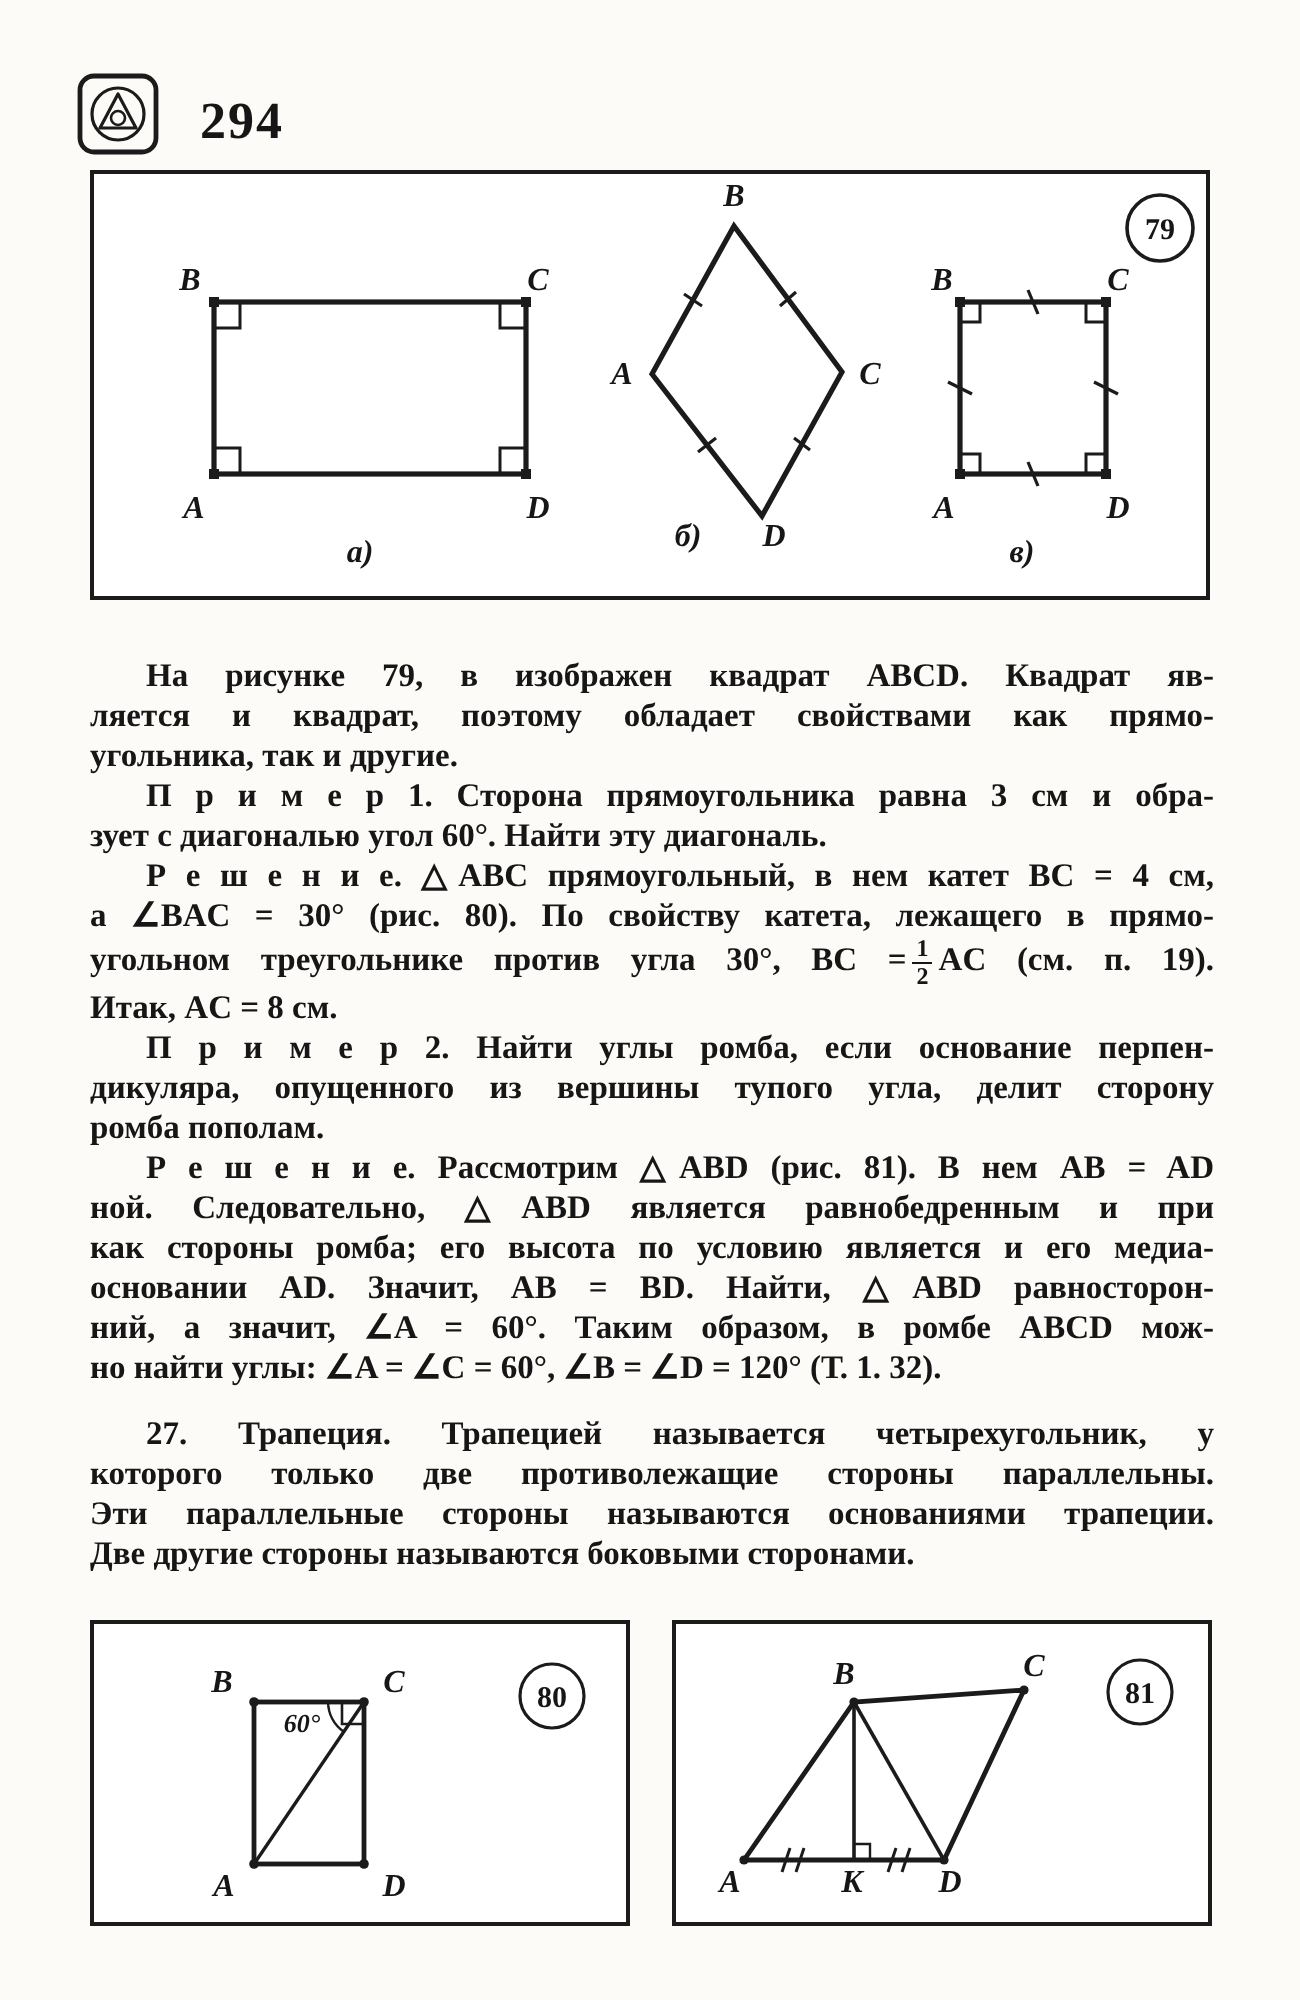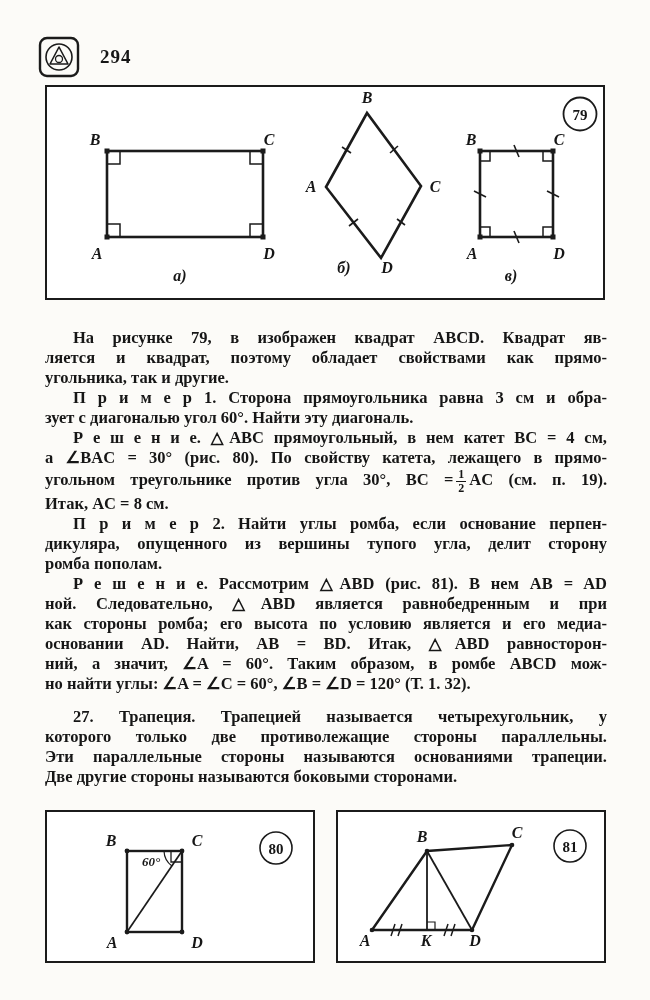--- a/index.html
+++ b/index.html
@@ -4,21 +4,21 @@
 <style>
   html,body { margin:0; padding:0; }
   body {
     width:650px; height:1000px; position:relative; overflow:hidden;
     background:#fcfbf8; color:#161616;
     font-family:"Liberation Serif", serif;
   }
   .logo { position:absolute; left:38px; top:36px; }
   .pagenum {
     position:absolute; left:100px; top:46px;
-    font-size:19px; font-weight:bold; letter-spacing:1px;text-align:center;
+    font-size:26px; font-weight:bold; letter-spacing:1px;text-align:center;
   }
   .figbox {
     position:absolute; background:#fff; box-sizing:border-box;
     border:2.5px solid #1b1b1b;
   }
   #fig79 { left:45px; top:85px;  width:560px; height:215px; }
   #fig80 { left:45px; top:810px; width:270px; height:153px; }
   #fig81 { left:336px; top:810px; width:270px; height:153px; }
   .figbox svg { display:block; }
 
@@ -152,21 +152,21 @@
   </div>
   <div class="para">
     <div class="line first">П р и м е р  2.  Найти углы ромба, если основание перпен-</div>
     <div class="line">дикуляра, опущенного из вершины тупого угла, делит сторону</div>
     <div class="line last">ромба пополам.</div>
   </div>
   <div class="para">
     <div class="line first">Р е ш е н и е.  Рассмотрим △ABD (рис. 81). В нем AB = AD</div>
     <div class="line">ной. Следовательно, △ABD является равнобедренным и при</div>
     <div class="line">как стороны ромба; его высота по условию является и его медиа-</div>
-    <div class="line">основании AD. Найти, AB = BD. Итак, △ABD равносторон-</div>
+    <div class="line">основании AD. Значит, AB = BD. Найти, △ABD равносторон-</div>
     <div class="line">ний, а значит, ∠A = 60°. Таким образом, в ромбе ABCD мож-</div>
     <div class="line last">но найти углы: ∠A = ∠C = 60°, ∠B = ∠D = 120° (Т. 1. 32).</div>
   </div>
   <div class="para section">
     <div class="line first">27. Трапеция. Трапецией называется четырехугольник, у</div>
     <div class="line">которого только две противолежащие стороны параллельны.</div>
     <div class="line">Эти параллельные стороны называются основаниями трапеции.</div>
     <div class="line last">Две другие стороны называются боковыми сторонами.</div>
   </div>
 </div>

